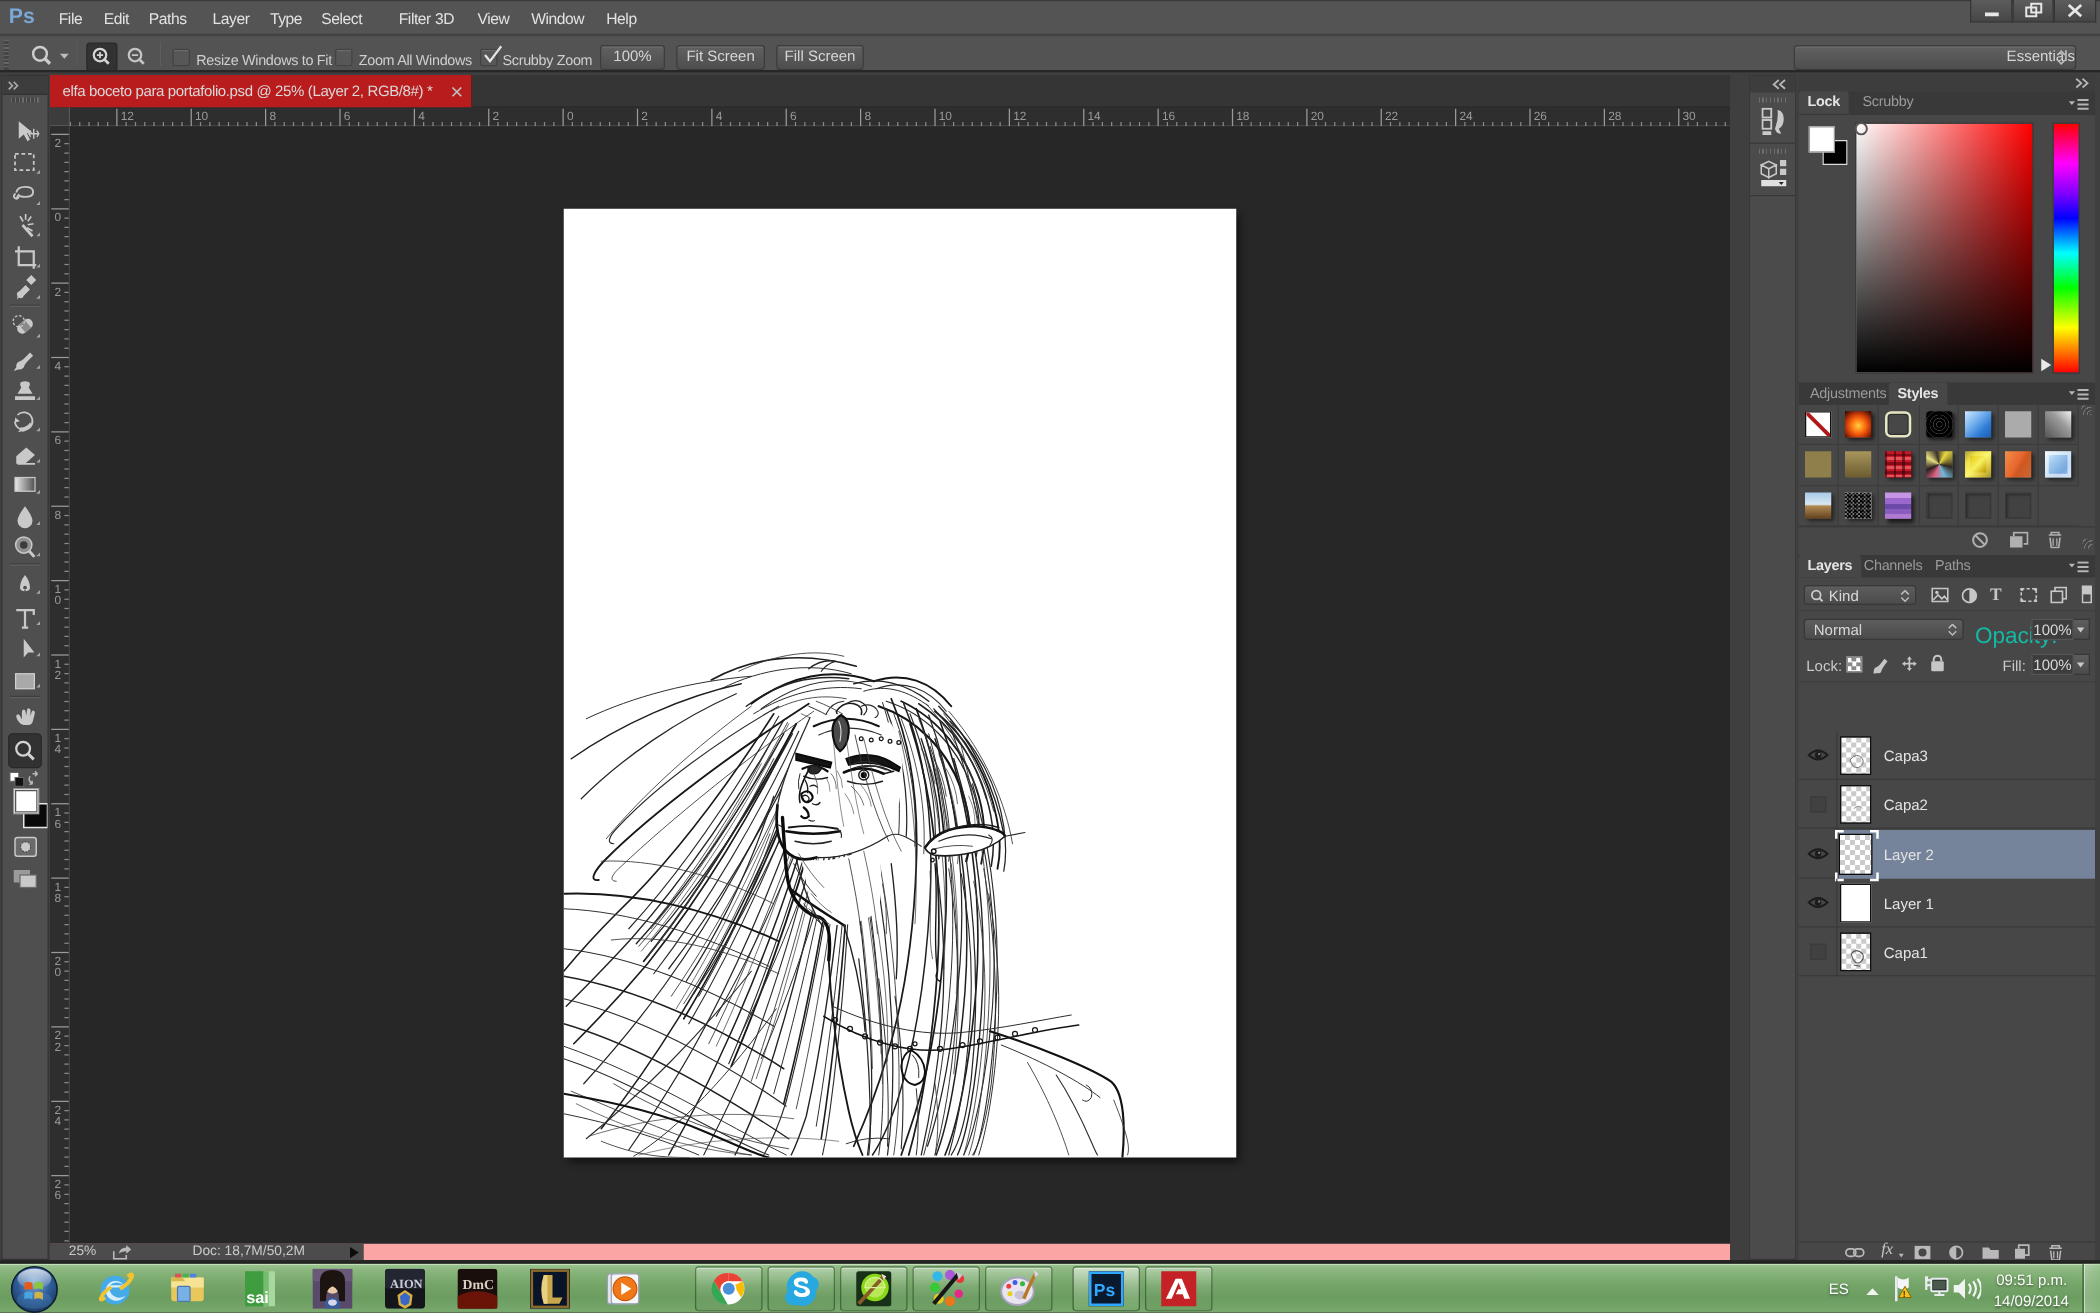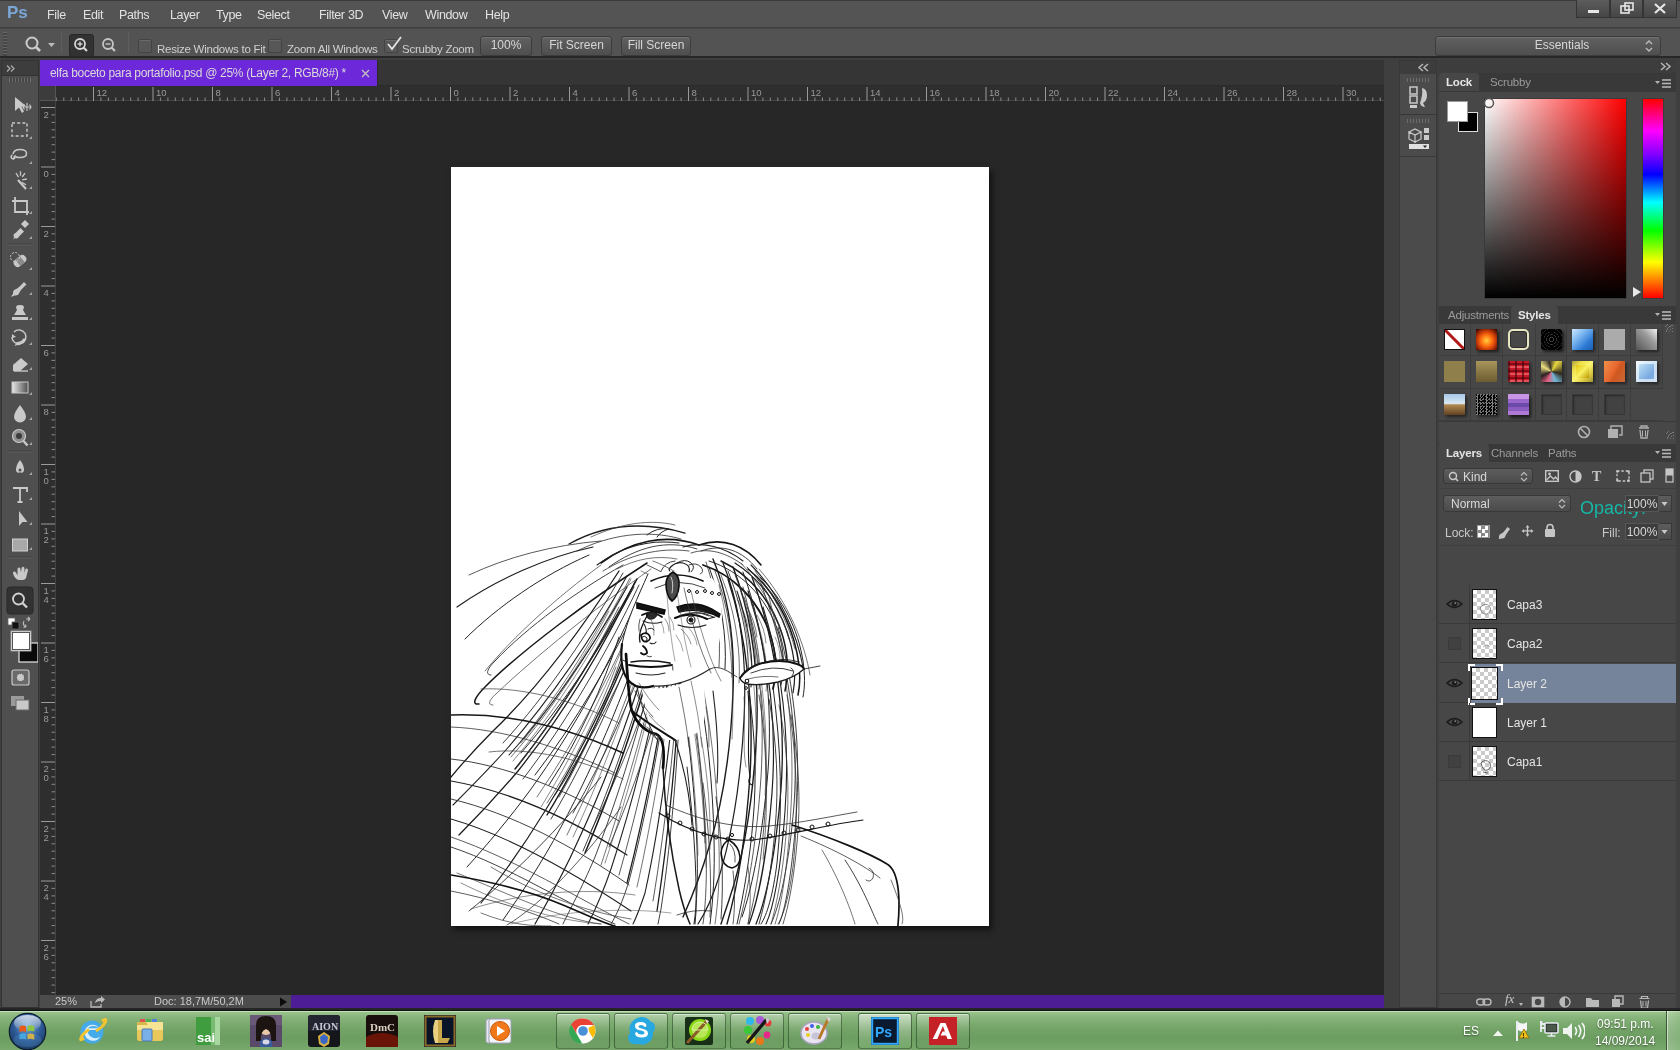--- a/index.html
+++ b/index.html
@@ -19,27 +19,27 @@
 #optbar .sep { position:absolute; top:4px; width:1px; height:20px; background:#454545; border-right:1px solid #5e5e5e; }
 .cb { position:absolute; top:9px; width:15px; height:15px; background:#575757; border:1px solid #434343; border-radius:2px; box-shadow:inset 0 1px 0 #6a6a6a; }
 .oblabel { position:absolute; top:14px; font-size:11.5px; letter-spacing:-0.25px; color:#cfcfcf; }
 .obtn { position:absolute; top:7px; height:20px; background:linear-gradient(#616161,#4e4e4e); border:1px solid #3c3c3c; border-radius:3px; color:#d6d6d6; font-size:12px; text-align:center; box-shadow:inset 0 1px 0 #707070; }
 
 #toolbar { left:1px; top:60px; width:38px; height:948px; background:#4f4f4f; border:1px solid #323232; }
 #toolhead { position:absolute; left:0; top:0; width:36px; height:15px; background:#3d3d3d; border-bottom:1px solid #333; }
 
 #docwin { left:40px; top:60px; width:1344px; height:948px; background:#272727; }
 #tabbar { position:absolute; left:0; top:0; width:1344px; height:26px; background:#353535; border-bottom:1px solid #2a2a2a; }
-#doctab { position:absolute; left:0; top:0; width:338px; height:26px; background:#6d28d9; border-right:1px solid #2a2a2a; }
+#doctab { position:absolute; left:0; top:0; width:338px; height:26px; background:#b91c1c; border-right:1px solid #2a2a2a; }
 #doctab span { position:absolute; left:10px; top:6px; font-size:12px; letter-spacing:-0.3px; color:#dadada; white-space:nowrap; }
 #rulerH { position:absolute; left:16px; top:26px; width:1328px; height:15px; background:#2e2e2e; border-bottom:1px solid #424242; }
 #rulerV { position:absolute; left:0; top:41px; width:16px; height:894px; background:#2e2e2e; border-right:1px solid #424242; }
 #rulcorner { position:absolute; left:0; top:26px; width:16px; height:15px; background:#3c3c3c; border-right:1px solid #555; border-bottom:1px solid #555; }
 #canvas { position:absolute; left:410.5px; top:107px; width:538px; height:759px; background:#fff; box-shadow:3px 4px 6px rgba(0,0,0,0.55); }
-#statusbar { position:absolute; left:0; top:935px; width:1344px; height:13px; background:#4c1d95; }
+#statusbar { position:absolute; left:0; top:935px; width:1344px; height:13px; background:#fca5a5; }
 #statusL { position:absolute; left:0; top:0; width:251px; height:13px; background:#4c4c4c; color:#c9c9c9; font-size:11px; }
 
 #iconstrip { left:1399px; top:60px; width:38px; height:948px; background:#4b4b4b; border:1px solid #383838; }
 #dock { left:1439px; top:60px; width:237px; height:948px; background:#474747; }
 .dkhead { position:absolute; background:#3d3d3d; }
 .tabbar2 { position:absolute; left:0; width:237px; height:18px; background:#393939; }
 .ptab { position:absolute; top:0; height:18px; font-size:11.5px; letter-spacing:-0.2px; color:#9b9b9b; padding:3px 7px 0 7px; }
 .ptab.on { background:#474747; color:#e5e5e5; border-radius:3px 3px 0 0; }
 .pmenu { position:absolute; right:5px; top:4px; width:16px; height:10px; }
 
@@ -114,21 +114,21 @@
     <div class="cb" style="left:268px; top:10px; width:14px; height:14px"></div>
     <span class="oblabel" style="left:287px">Zoom All Windows</span>
     <div class="cb" style="left:384px; top:10px; width:14px; height:14px"></div>
     <svg class="abs" style="left:385px; top:5px" width="18" height="20">
         <path d="M3 10 l4 5 l9 -12" fill="none" stroke="#e4e4e4" stroke-width="1.8"></path>
       </svg>
     <span class="oblabel" style="left:402px">Scrubby Zoom</span>
     <div class="obtn" style="left:480px; width:52px; line-height:17px">100%</div>
     <div class="obtn" style="left:541px; width:71px; line-height:17px">Fit Screen</div>
     <div class="obtn" style="left:621px; width:70px; line-height:17px">Fill Screen</div>
-    <div class="obtn" style="left:1435px; width:226px; text-align:center; padding-left:28px; line-height:17px">Essentials
+    <div class="obtn" style="left:1435px; width:226px; text-align:right; padding-left:28px; line-height:17px">Essentials
       <svg style="position:absolute; right:6px; top:3px" width="10" height="12">
           <path d="M2 4 l3 -3 l3 3 M2 8 l3 3 l3 -3" fill="none" stroke="#bbb" stroke-width="1.4"></path>
         </svg>
     </div>
   </div>
 
   <div id="toolbar" class="abs">
     <div id="toolhead"><svg width="36" height="15">
           <path d="M5 4.5 l3 3 l-3 3 M9 4.5 l3 3 l-3 3" fill="none" stroke="#a8a8a8" stroke-width="1.3"></path>
         </svg></div>

